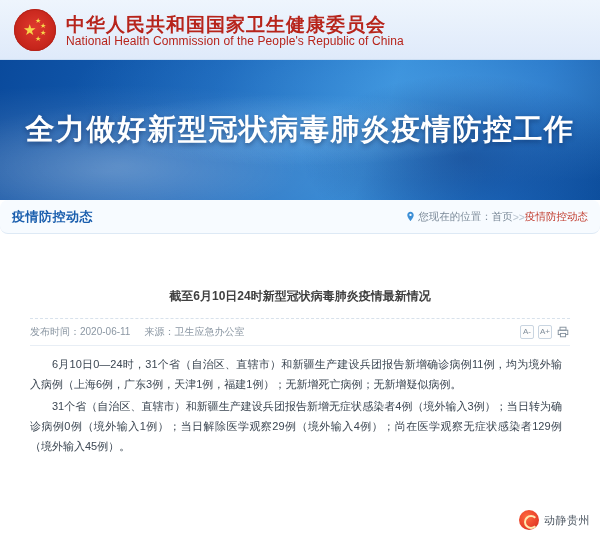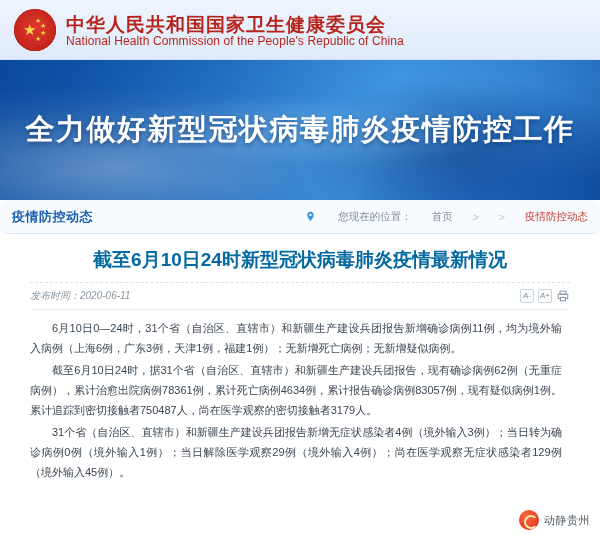--- a/index.html
+++ b/index.html
@@ -120,21 +120,21 @@
   .channel-title {
     color: #1b5fae;
     font-weight: bold;
     font-size: 13px;
     letter-spacing: 0.5px;
   }
   .breadcrumb {
     margin-left: auto;
     display: flex;
     align-items: center;
-    gap: 20px;
+    gap: 0;
     color: #7b8a99;
     font-size: 10.5px;
     white-space: nowrap;
   }
   .bc-pin {
     width: 11px; height: 11px;
     display: inline-block;
     position: relative;
     margin-right: 2px;
   }
@@ -143,36 +143,36 @@
   .breadcrumb .sep { color: #b9c4cf; }
   .breadcrumb .cur { color: #c0392b; }
 
   
   .article {
     padding: 16px 30px 0 30px;
     position: relative;
   }
   .art-title {
     text-align: center;
-    color: #0369a1;
-    font-size: 19px;
+    color: #404040;
+    font-size: 12px;
     font-weight: bold;
     line-height: 20px;
     padding-bottom: 12px;
+    margin-top: 36px;
   }
   .art-meta {
     border-top: 1px dashed #d8e2ec;
     border-bottom: 1px solid #e8eef5;
     padding: 6px 0 6px 0;
     display: flex;
     align-items: flex-start;
     font-size: 10px;
     color: #8b97a3;
     gap: 14px;
-    font-style: italic;
   }
   .meta-tools {
     margin-left: auto;
     display: flex;
     align-items: center;
     gap: 4px;
   }
   .tool-btn {
     width: 14px; height: 14px;
     border: 1px solid #c9d5e1;
@@ -278,36 +278,36 @@
     <span class="sep">&gt;</span>
     <span class="cur">疫情防控动态</span>
   </div>
 </div>
 
 <div class="article">
   <div class="art-title">截至6月10日24时新型冠状病毒肺炎疫情最新情况</div>
 
   <div class="art-meta">
     <span><span>发布时间：</span><span>2020-06-11</span></span>
+    <span><span>来源：</span><span>卫生应急办公室</span></span>
     <span class="meta-tools">
       <span class="tool-btn">A-</span>
       <span class="tool-btn">A+</span>
       <span class="tool-print">
         <svg width="12" height="12" viewBox="0 0 12 12">
           <rect x="3" y="1.2" width="6" height="3" fill="none" stroke="#7f8c99" stroke-width="0.9"></rect>
           <rect x="1.2" y="4.2" width="9.6" height="4.4" fill="none" stroke="#7f8c99" stroke-width="0.9"></rect>
           <rect x="3.4" y="7.4" width="5.2" height="3.4" fill="#ffffff" stroke="#7f8c99" stroke-width="0.9"></rect>
         </svg>
       </span>
     </span>
   </div>
 
   <div class="art-body">
     <p>6月10日0—24时，31个省（自治区、直辖市）和新疆生产建设兵团报告新增确诊病例11例，均为境外输入病例（上海6例，广东3例，天津1例，福建1例）；无新增死亡病例；无新增疑似病例。</p>
-    <p>截至6月10日24时，据31个省（自治区、直辖市）和新疆生产建设兵团报告，现有确诊病例62例（无重症病例），累计治愈出院病例78361例，累计死亡病例4634例，累计报告确诊病例83057例，现有疑似病例1例。累计追踪到密切接触者750487人，尚在医学观察的密切接触者3179人。</p>
     <p>31个省（自治区、直辖市）和新疆生产建设兵团报告新增无症状感染者4例（境外输入3例）；当日转为确诊病例0例（境外输入1例）；当日解除医学观察29例（境外输入4例）；尚在医学观察无症状感染者129例（境外输入45例）。</p>
 
   </div>
 </div>
 
 <div class="wm">
   <span class="wm-logo"></span>
   <span class="wm-text">动静贵州</span>
 </div>
 

